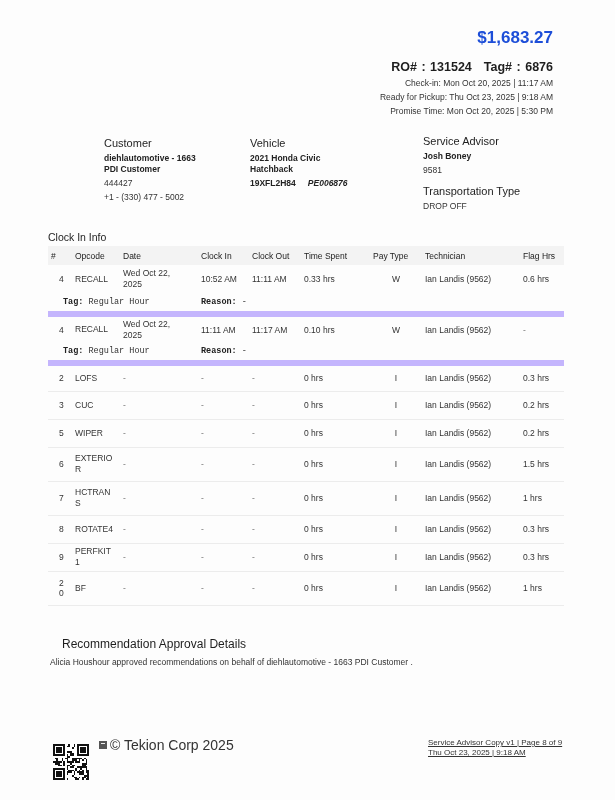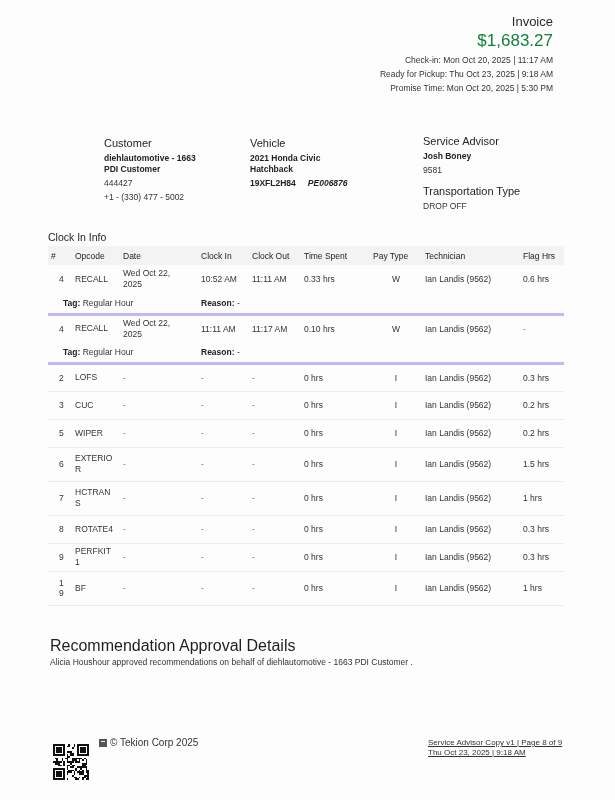--- a/index.html
+++ b/index.html
@@ -1,69 +1,71 @@
 <!DOCTYPE html>
 <html><head>
   <meta charset="utf-8">
   <style>
     * { box-sizing: border-box; margin: 0; padding: 0; }
     html, body { width: 615px; height: 800px; background: #fdfdfd; overflow: hidden; }
     body { font-family: "Liberation Sans", "DejaVu Sans", sans-serif; color: #2a2a2a; position: relative; }
 
     .header-right { position: absolute; right: 62px; top: 14px; text-align: right; }
     .inv-label { font-size: 13px; color: #2a2a2a; }
-    .inv-total { font-size: 17px; font-weight: normal; margin-top: 2px; color: #15803d; }
+    .inv-total { font-size: 17px; font-weight: bold; margin-top: 14px; color: #1d4ed8; }
     .ro-line { font-size: 12.5px; font-weight: bold; margin-top: 12px; color: #1e1e1e; word-spacing: 1px; }
     .ro-line .tag { margin-left: 12px; }
     .meta-line { font-size: 8.5px; color: #333; margin-top: 4px; }
 
     .info-block { position: absolute; font-size: 8.5px; }
     .info-block .title { font-size: 11px; font-weight: 500; color: #1e1e1e; margin-bottom: 4px; }
     .info-block .bold { font-weight: bold; line-height: 11px; color: #222; }
     .info-block .plain { color: #333; line-height: 11px; }
     .vin-italic { font-style: italic; margin-left: 12px; }
 
     .section-title { position: absolute; left: 48px; top: 231px; font-size: 10.5px; color: #1e1e1e; }
 
     table.clock { position: absolute; left: 48px; top: 246px; width: 516px; border-collapse: collapse; font-size: 8.5px; color: #333; }
     table.clock th { background: #f3f3f3; font-weight: normal; color: #222; text-align: left; height: 19px; padding: 0 3px; font-size: 8.5px; }
     table.clock td { padding: 0 3px; vertical-align: middle; }
     table.clock tr.main td { height: 28px; }
     table.clock tr.main.tall td { height: 34px; }
-    table.clock tr.sub td { height: 21px; border-bottom: 3px solid #c4b5fd; }
+    table.clock tr.sub td { height: 21px; border-bottom: 6px solid #c4b5fd; font-family: Liberation Mono, monospace; }
     table.clock tr.main.sep td { border-bottom: 1px solid #ececec; }
     .c-num { width: 24px; text-align: right; padding-right: 5px !important; }
     .c-op { width: 48px; }
     .c-date { width: 78px; }
     .c-in { width: 51px; }
     .c-out { width: 52px; }
     .c-spent { width: 69px; }
     .c-pay { width: 52px; text-align: center; }
     .c-tech { width: 98px; }
     .c-flag { width: 44px; }
     .dash { color: #777; }
     .num-wrap { display: inline-block; width: 8px; word-break: break-all; line-height: 10px; text-align: left; }
     .op-wrap { display: inline-block; width: 40px; word-break: break-all; line-height: 11px; }
     .tagline b { font-weight: bold; color: #222; }
 
-    .rec-title { position: absolute; left: 50px; top: 637px; font-size: 16px; color: #1e1e1e; }
+    .rec-title { position: absolute; left: 62px; top: 637px; font-size: 12px; color: #1e1e1e; }
     .rec-text { position: absolute; left: 50px; top: 657px; font-size: 8.5px; color: #333; }
 
     .qr { position: absolute; left: 53px; top: 744px; width: 36px; height: 36px; }
-    .footer-left { position: absolute; left: 99px; top: 737px; font-size: 10px; color: #333; display: flex; align-items: center; gap: 3px; }
+    .footer-left { position: absolute; left: 99px; top: 737px; font-size: 14px; color: #333; display: flex; align-items: center; gap: 3px; }
     .logo-box { width: 8px; height: 8px; background: #555; display: inline-block; position: relative; }
     .logo-box::after { content: ""; position: absolute; left: 2px; top: 2px; width: 4px; height: 1px; background: #eee; }
     .footer-right { position: absolute; left: 428px; top: 738px; font-size: 8px; color: #333; line-height: 10px; text-decoration: underline; }
   </style>
 </head>
 <body>
 
 <div class="header-right">
-  <div class="inv-label">Invoice</div>
   <div class="inv-total">$1,683.27</div>
+  <div class="ro-line">
+    <span>RO# : 131524</span><span class="tag">Tag# : 6876</span>
+  </div>
   <div class="meta-line">Check-in: Mon Oct 20, 2025 | 11:17 AM</div>
   <div class="meta-line">Ready for Pickup: Thu Oct 23, 2025 | 9:18 AM</div>
   <div class="meta-line">Promise Time: Mon Oct 20, 2025 | 5:30 PM</div>
 </div>
 
 <div class="info-block" style="left:56px; top:137px;margin-left:48px;">
   <div class="title">Customer</div>
   <div class="bold">diehlautomotive - 1663</div>
   <div class="bold">PDI Customer</div>
   <div class="plain" style="margin-top:3px;">444427</div>
@@ -203,21 +205,21 @@
         <td class="c-op"><span class="op-wrap">PERFKIT1</span></td>
         <td class="c-date"><span class="dash">-</span></td>
         <td class="c-in"><span class="dash">-</span></td>
         <td class="c-out"><span class="dash">-</span></td>
         <td class="c-spent"><span>0 hrs</span></td>
         <td class="c-pay"><span>I</span></td>
         <td class="c-tech"><span>Ian Landis (9562)</span></td>
         <td class="c-flag"><span>0.3 hrs</span></td>
       </tr>
       <tr class="main sep tall">
-        <td class="c-num"><span class="num-wrap">19</span></td>
+        <td class="c-num"><span class="num-wrap">20</span></td>
         <td class="c-op"><span class="op-wrap">BF</span></td>
         <td class="c-date"><span class="dash">-</span></td>
         <td class="c-in"><span class="dash">-</span></td>
         <td class="c-out"><span class="dash">-</span></td>
         <td class="c-spent"><span>0 hrs</span></td>
         <td class="c-pay"><span>I</span></td>
         <td class="c-tech"><span>Ian Landis (9562)</span></td>
         <td class="c-flag"><span>1 hrs</span></td>
       </tr>
     </tbody>

